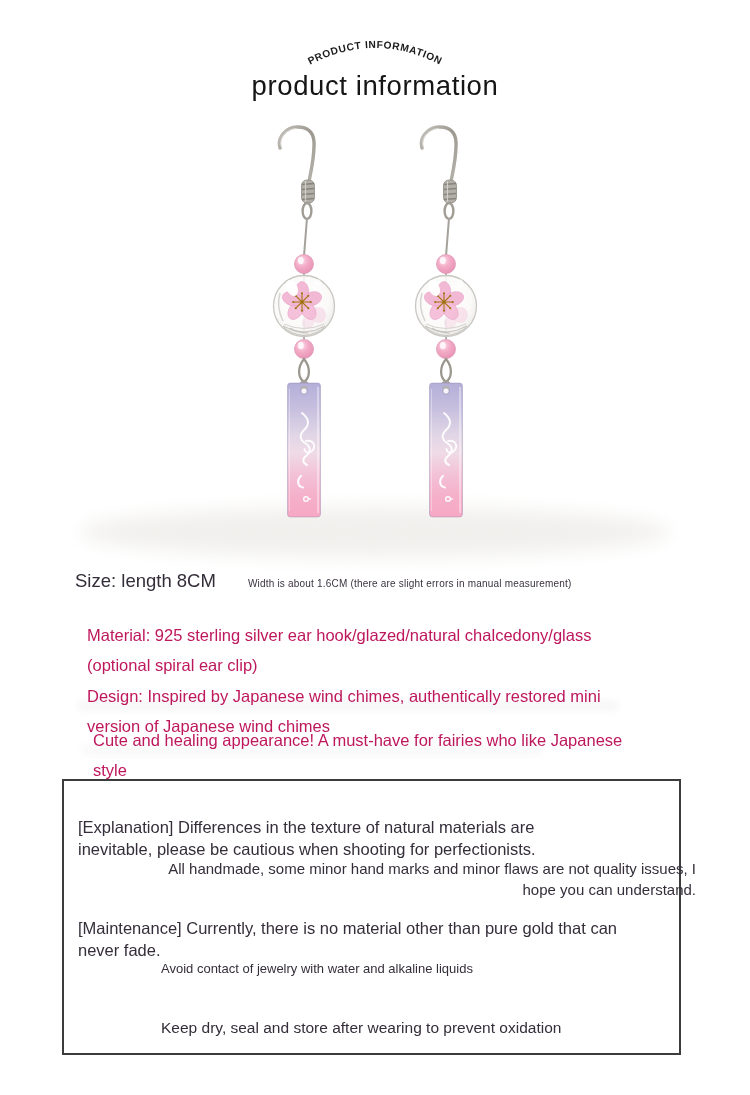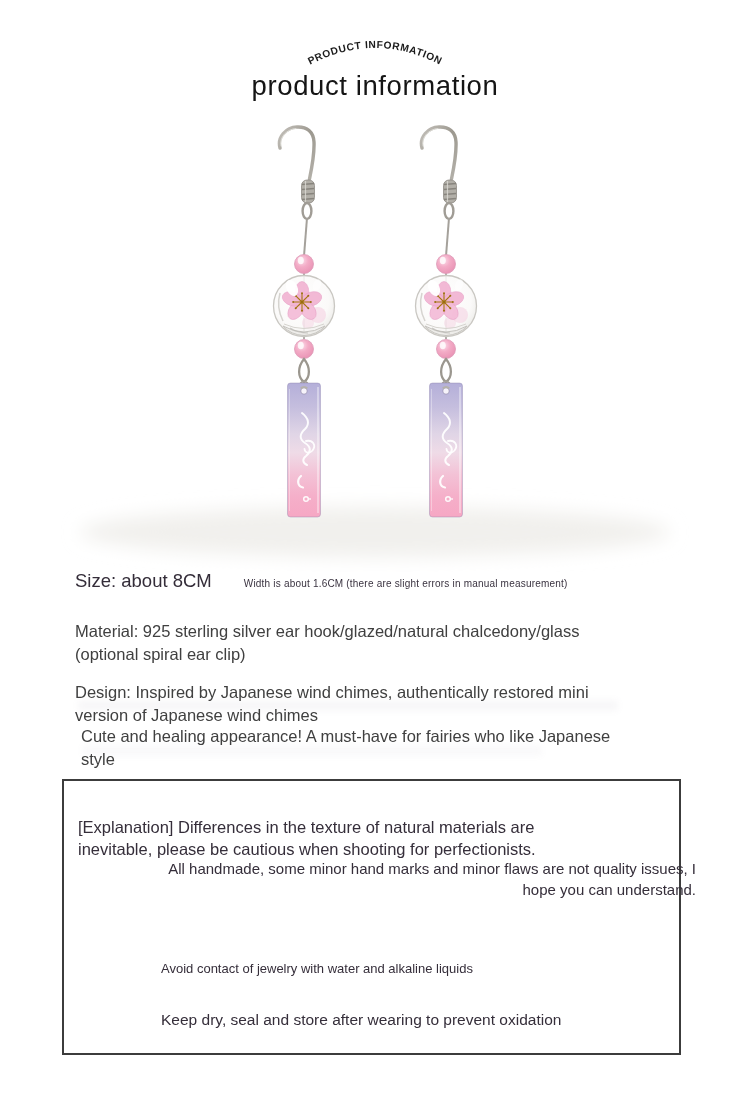--- a/index.html
+++ b/index.html
@@ -14,34 +14,34 @@
     position:absolute;top:70px;left:0;width:100%;text-align:center;
     font-size:27.5px;font-weight:500;letter-spacing:0.6px;color:#151515;
   }
   .photo-svg{position:absolute;top:125px;left:0;}
   .ghost-smudge{position:absolute;background:#9a93a6;filter:blur(3px);border-radius:3px;}
   .g1{left:78px;top:700px;width:540px;height:11px;opacity:0.07;}
   .g2{left:82px;top:745px;width:460px;height:11px;opacity:0.05;}
   .size-row{position:absolute;left:75px;top:570px;display:flex;align-items:baseline;white-space:nowrap;}
   .size-main{font-size:18.5px;color:#342d39;}
   .size-note{margin-left:32px;font-size:10px;color:#3a3340;letter-spacing:0.2px;}
-  .para{position:absolute;font-size:16.5px;line-height:23px;color:#404040;}
+  .para{position:absolute;font-size:16.5px;line-height:30px;color:#be185d;margin-left:12px;}
   .para-material{left:75px;top:620px;width:560px;}
   .para-design{left:75px;top:681px;width:568px;}
   .para-appeal{left:81px;top:725px;width:545px;}
   .notice-box{
     position:absolute;left:62px;top:779px;width:619px;height:276px;
     border:2px solid #3c3c3c;background:#ffffff;box-sizing:border-box;
   }
   .notice-box p{position:absolute;margin:0;}
   .np-exp{left:14px;top:36px;width:532px;font-size:16.5px;line-height:21.5px;}
   .np-exp-sub{left:95px;top:77px;width:537px;font-size:15px;line-height:21px;text-align:right;}
   .np-maint{left:14px;top:137px;width:578px;font-size:16.5px;line-height:21.5px;}
   .np-m1{left:97px;top:177px;width:352px;font-size:13px;line-height:21px;}
-  .np-m2{left:97px;top:228px;width:560px;font-size:15.5px;line-height:21px;}
+  .np-m2{left:97px;top:236px;width:560px;font-size:15.5px;line-height:21px;}
 </style>
 </head>
 <body>
 
 <div class="page">
 
   <svg class="arc-svg" width="170" height="48" viewBox="0 0 170 48">
     <defs>
       <path id="arcPath" d="M 14 44 Q 85 4 156 44" fill="none"></path>
     </defs>
@@ -181,28 +181,29 @@
     <ellipse cx="375" cy="407" rx="295" ry="25" fill="#f1f0ed" filter="url(#blur8)"></ellipse>
 
     <use href="#earring" x="304"></use>
     <use href="#earring" x="446"></use>
   </svg>
 
   <div class="ghost-smudge g1"></div>
   <div class="ghost-smudge g2"></div>
 
   <div class="size-row">
-    <span class="size-main">Size: about 8CM</span>
+    <span class="size-main">Size: length 8CM</span>
     <span class="size-note">Width is about 1.6CM (there are slight errors in manual measurement)</span>
   </div>
 
   <div class="para para-material">Material: 925 sterling silver ear hook/glazed/natural chalcedony/glass (optional spiral ear clip)</div>
   <div class="para para-appeal">Cute and healing appearance! A must-have for fairies who like Japanese style</div>
   <div class="para para-design">Design: Inspired by Japanese wind chimes, authentically restored mini version of Japanese wind chimes</div>
 
   <div class="notice-box">
     <p class="np-exp">[Explanation] Differences in the texture of natural materials are inevitable, please be cautious when shooting for perfectionists.</p>
     <p class="np-exp-sub">All handmade, some minor hand marks and minor flaws are not quality issues, I hope you can understand.</p>
+    <p class="np-maint">[Maintenance] Currently, there is no material other than pure gold that can never fade.</p>
     <p class="np-m1">Avoid contact of jewelry with water and alkaline liquids</p>
     <p class="np-m2">Keep dry, seal and store after wearing to prevent oxidation</p>
   </div>
 
 </div>
 
 </body></html>

